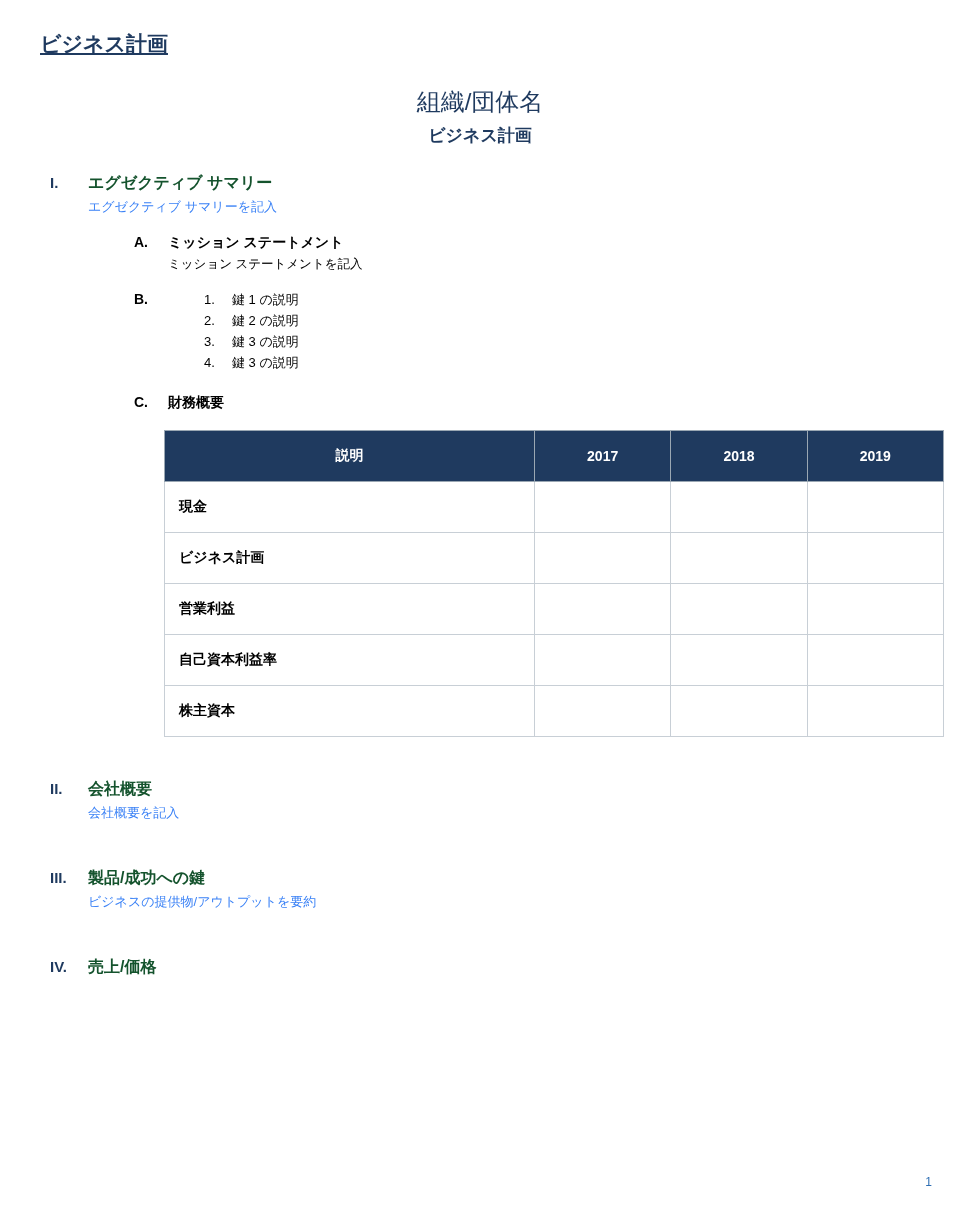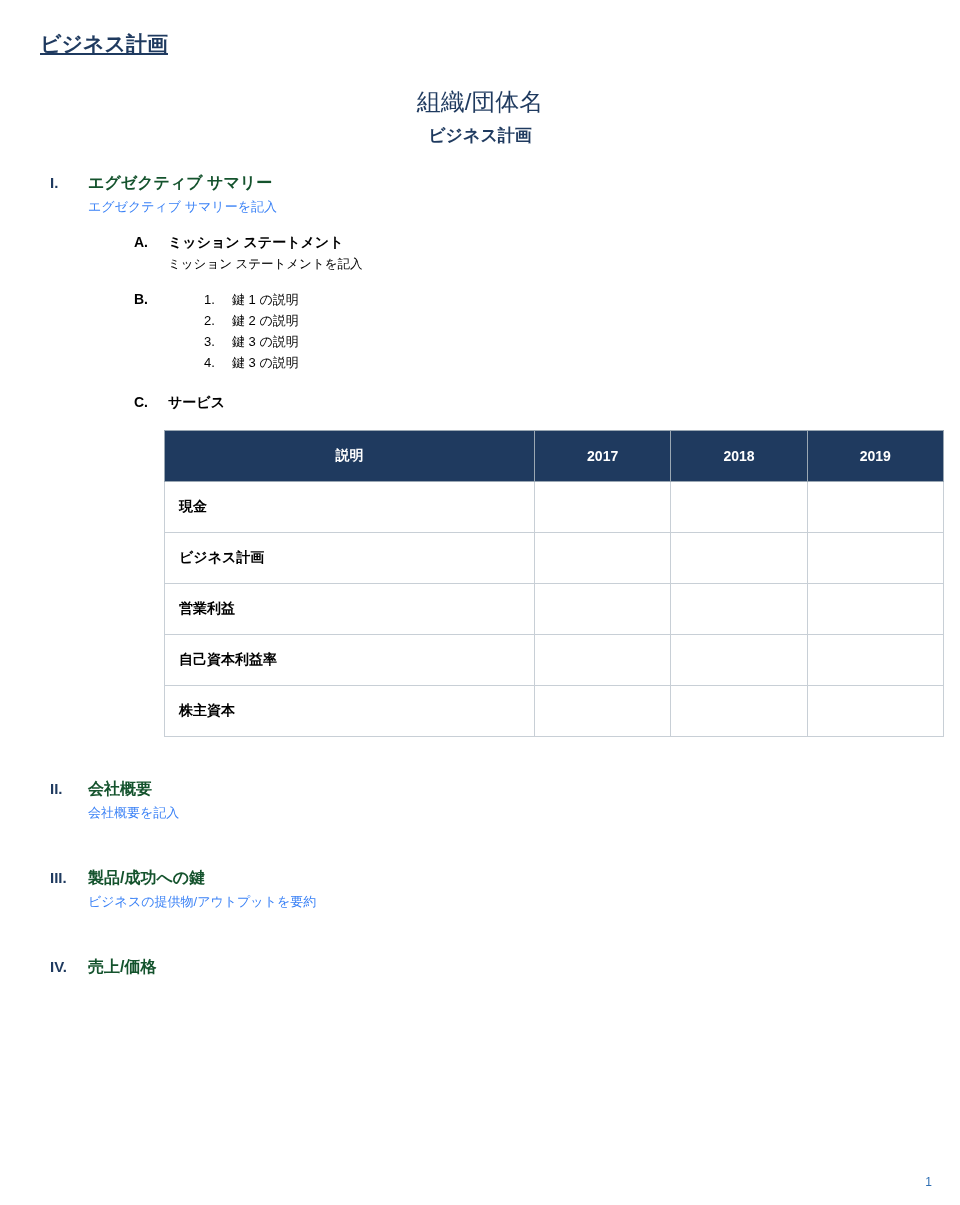--- a/index.html
+++ b/index.html
@@ -155,21 +155,21 @@
                   <span class="n">4.</span>
                   <span>鍵 3 の説明</span>
                 </div>
             </div>
           </div>
         </div>
 
         <div class="sub-item" style="margin-top:22px;">
           <div class="sub-letter">C.</div>
           <div class="sub-body">
-            <div class="sub-title">サービス</div>
+            <div class="sub-title">財務概要</div>
           </div>
         </div>
 
         <table class="fin-table">
           <thead>
             <tr>
               <th class="desc">説明</th>
               <th>2017</th>
               <th>2018</th>
               <th>2019</th>

